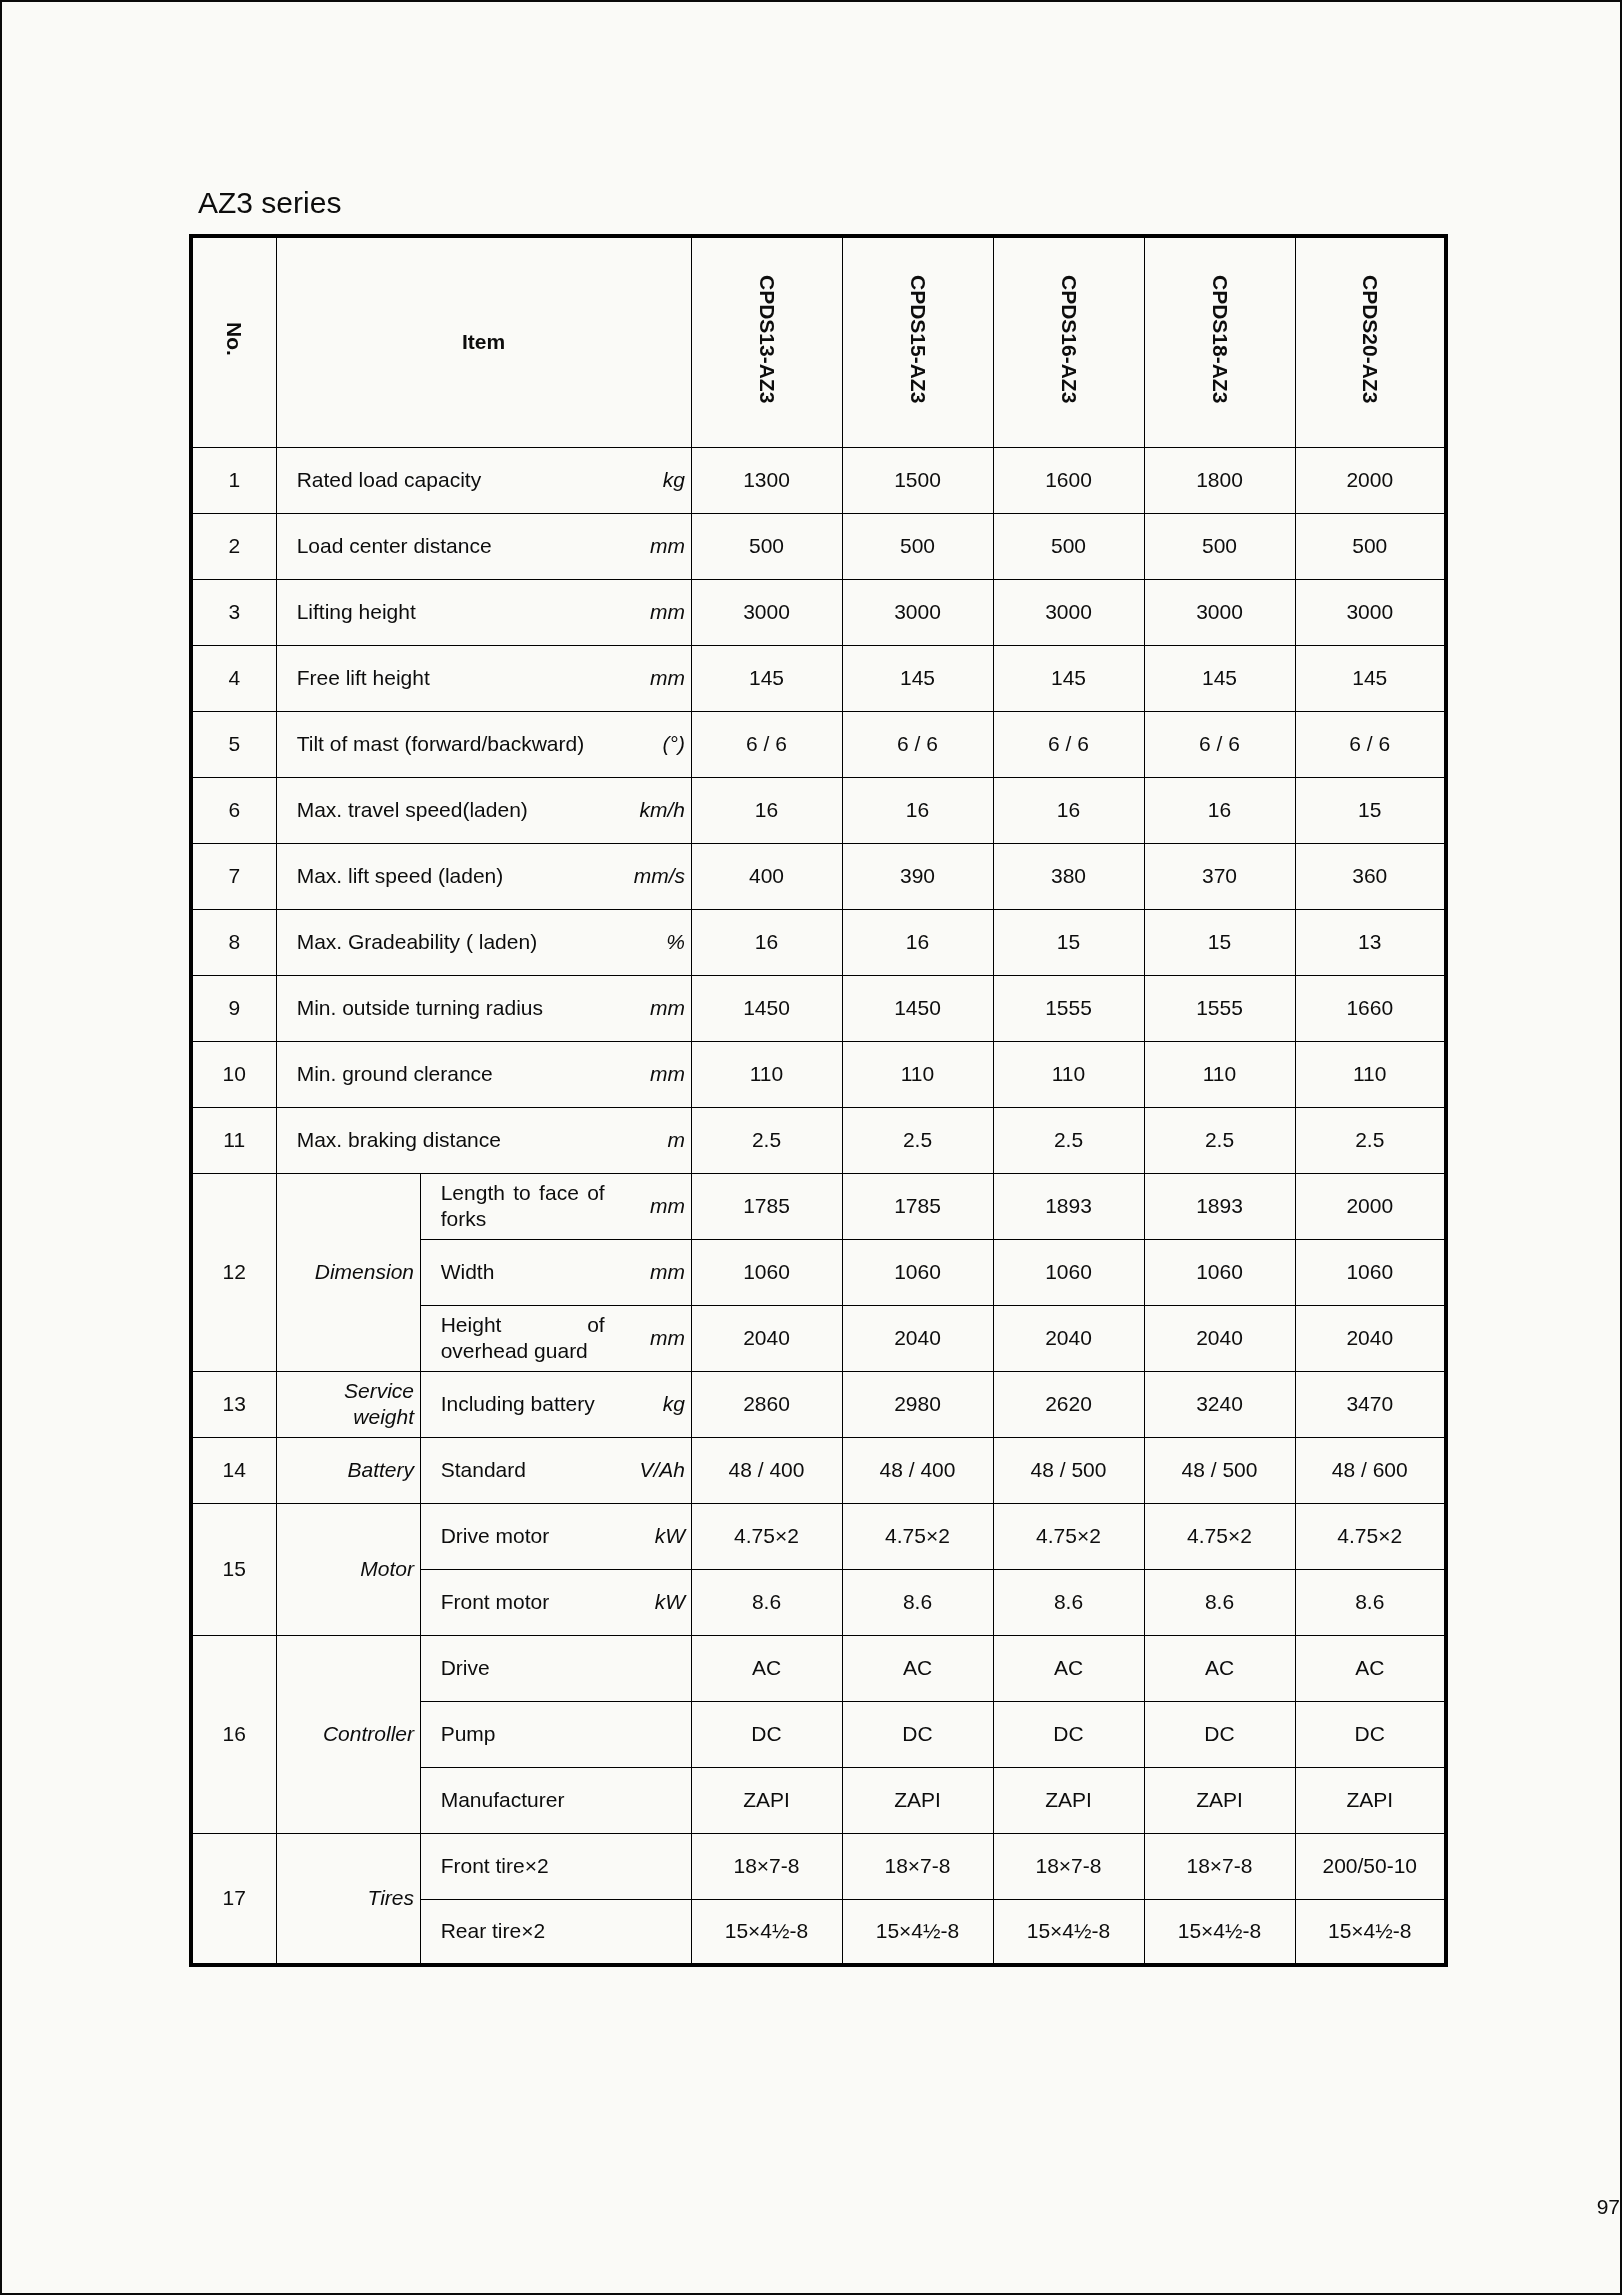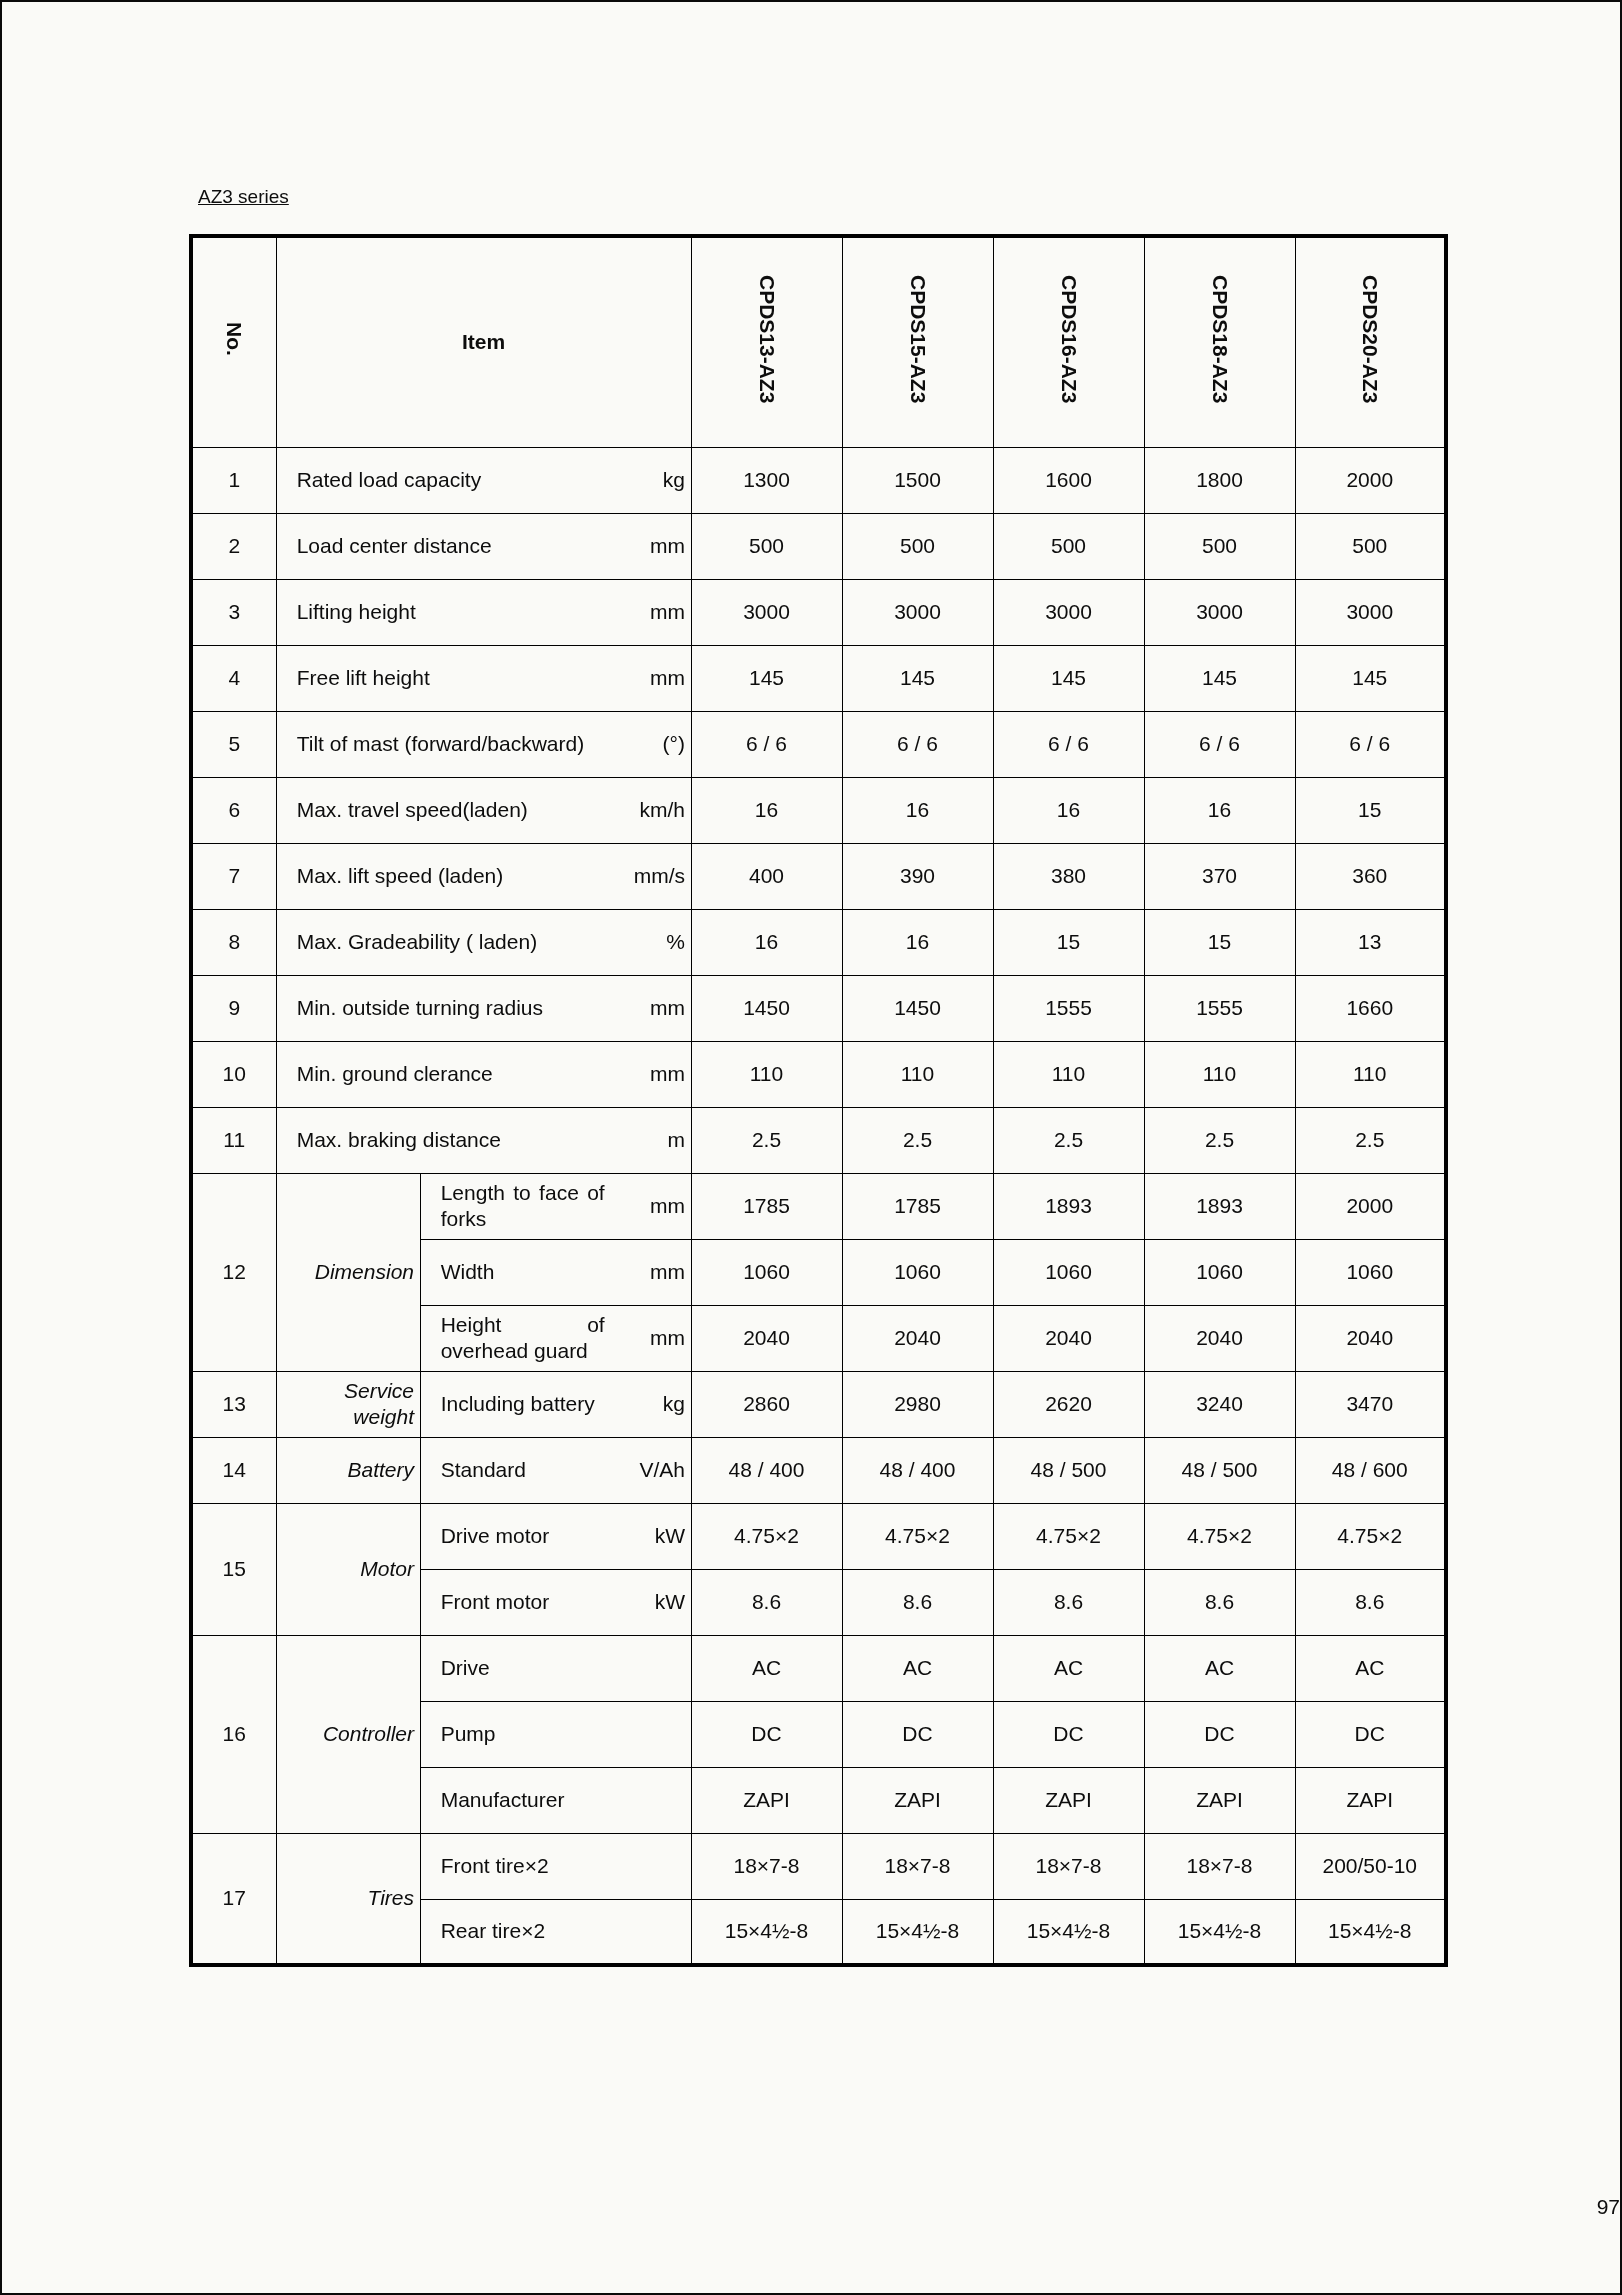--- a/index.html
+++ b/index.html
@@ -4,40 +4,40 @@
 <style>
   * { margin:0; padding:0; box-sizing:border-box; }
   html,body { background:#e9e9e7; }
   body { font-family:"Liberation Sans", sans-serif; color:#111; }
   .page {
     position:relative; width:1622px; height:2295px;
     background:#fafaf7; border:2.7px solid #0a0a0a; overflow:hidden;
   }
   .title {
     position:absolute; left:196px; top:184px;
-    font-size:19px; font-weight:400; color:#0d0d0d;text-decoration:underline;
+    font-size:30px; font-weight:400; color:#0d0d0d;
   }
   table.spec {
     position:absolute; left:187px; top:232px;
     border-collapse:collapse; table-layout:fixed;
     border:4.1px solid #000;
     font-size:21px; line-height:1.25; color:#0d0d0d;
   }
   .spec th, .spec td { border:1.4px solid #000; vertical-align:middle; background:transparent; }
   tr.hdr { height:211px; }
   tr.r { height:66px; }
   .spec th { font-weight:700; text-align:center; }
   .vert span { writing-mode:vertical-rl; text-orientation:mixed; display:inline-block; white-space:nowrap; }
   td.no { text-align:center; }
   td.group { text-align:right; padding:0 5.5px 0 8.2px;font-style:italic; }
   td.item { padding:0; }
   .ic { display:flex; justify-content:space-between; align-items:center; gap:5.5px; padding:2.7px 5.5px 2.7px 8.2px; width:100%; }
   .ilabel { text-align:justify; max-width:320px;margin-left:12px; }
   td.sub .ilabel { max-width:164px; }
-  .unit { white-space:nowrap; text-align:right; flex:0 0 auto; }
+  .unit { white-space:nowrap; text-align:right; flex:0 0 auto;font-style:italic; }
   td.val { text-align:center; }
   .pagenum {
     position:absolute; left:0; right:0; top:2193px;
     text-align:right; font-size:21px; color:#0d0d0d;
   }
 </style>
 </head>
 <body>
 
 <div class="page">

